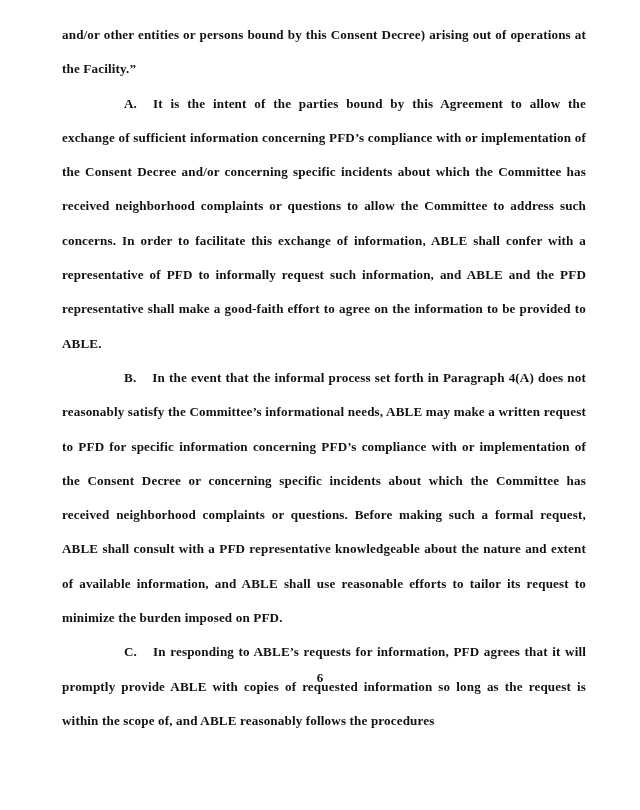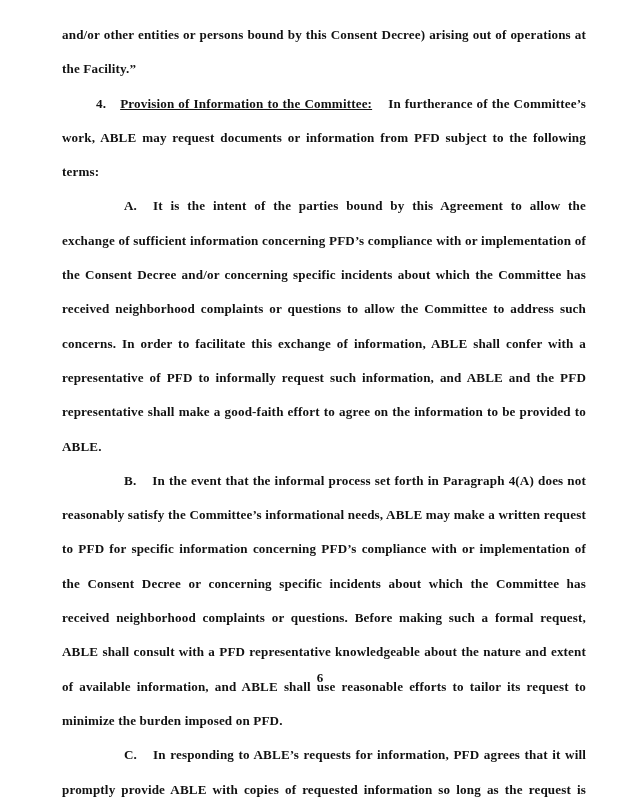--- a/index.html
+++ b/index.html
@@ -73,21 +73,20 @@
   }
 </style>
 </head>
 <body>
 
 <div class="page">
   <div class="doc-body">
 
     <p class="para cont">and/or other entities or persons bound by this Consent Decree) arising out of operations at the Facility.”</p>
 
-    <p class="para num"><span>4.</span><span class="label-gap"></span><span class="underline">Provision of Information to the Committee:</span><span class="label-gap wide"></span><span>In furtherance of the Committee’s work, ABLE may request documents or information from PFD subject to the following terms:</span></p>
 
     <p class="para lettered"><span>A.</span><span class="label-gap wide"></span><span>It is the intent of the parties bound by this Agreement to allow the exchange of sufficient information concerning PFD’s compliance with or implementation of the Consent Decree and/or concerning specific incidents about which the Committee has received neighborhood complaints or questions to allow the Committee to address such concerns. In order to facilitate this exchange of information, ABLE shall confer with a representative of PFD to informally request such information, and ABLE and the PFD representative shall make a good-faith effort to agree on the information to be provided to ABLE.</span></p>
 
     <p class="para lettered"><span>B.</span><span class="label-gap wide"></span><span>In the event that the informal process set forth in Paragraph 4(A) does not reasonably satisfy the Committee’s informational needs, ABLE may make a written request to PFD for specific information concerning PFD’s compliance with or implementation of the Consent Decree or concerning specific incidents about which the Committee has received neighborhood complaints or questions. Before making such a formal request, ABLE shall consult with a PFD representative knowledgeable about the nature and extent of available information, and ABLE shall use reasonable efforts to tailor its request to minimize the burden imposed on PFD.</span></p>
 
     <p class="para lettered"><span>C.</span><span class="label-gap wide"></span><span>In responding to ABLE’s requests for information, PFD agrees that it will promptly provide ABLE with copies of requested information so long as the request is within the scope of, and ABLE reasonably follows the procedures</span></p>
 
   </div>
 
   <div class="pagenum">6</div>

